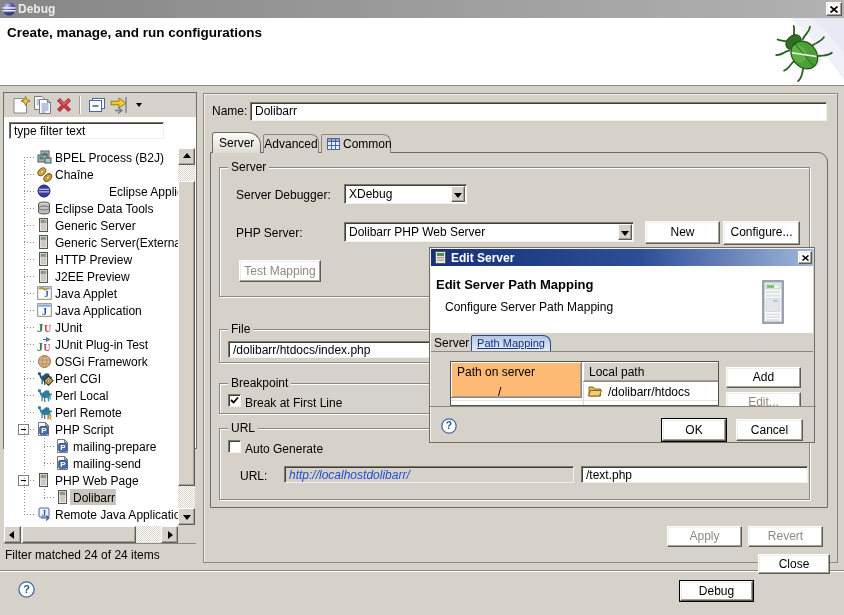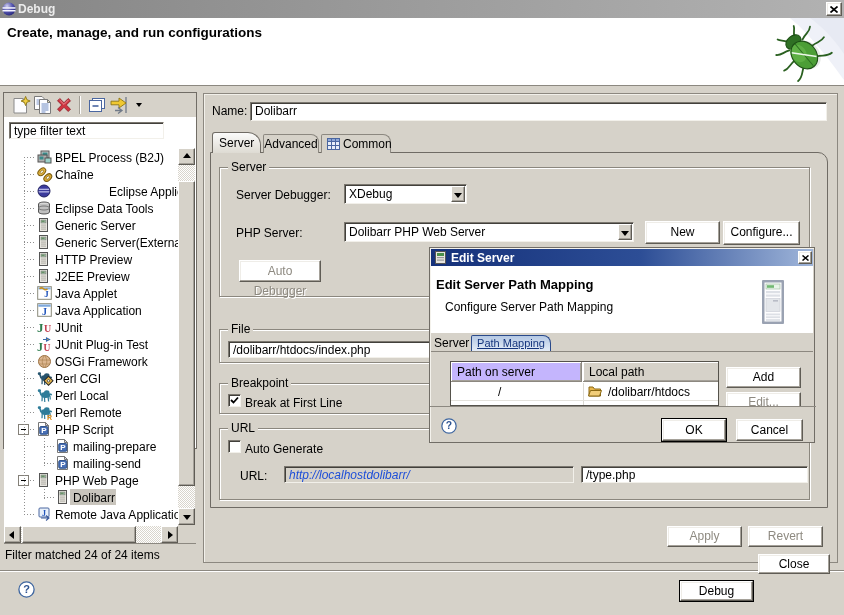--- a/index.html
+++ b/index.html
@@ -501,21 +501,21 @@
     <div class="tx">XDebug</div>
     <div class="dbtn"></div>
   </div>
 <div class="lbl" style="left:236px;top:226px;z-index:1;">PHP Server:</div>
 <div class="combo" style="left:344px;top:222px;width:290px;height:20px;z-index:1;">
     <div class="tx">Dolibarr PHP Web Server</div>
     <div class="dbtn"></div>
   </div>
 <div class="btn" style="left:645px;top:221px;width:75px;height:23px;line-height:21px;z-index:1;">New</div>
 <div class="btn" style="left:723px;top:221px;width:77px;height:24px;line-height:21px;z-index:1;">Configure...</div>
-<div class="btn dis" style="left:239px;top:260px;width:82px;height:22px;line-height:20px;z-index:1;">Auto Debugger</div>
+<div class="btn dis" style="left:239px;top:260px;width:82px;height:22px;line-height:20px;z-index:1;">Test Mapping</div>
 
 <div class="grp" style="left:219px;top:329px;width:591px;height:34px;z-index:1;">
     <div class="lg">File</div>
   </div>
 <div class="field" style="left:228px;top:341px;width:573px;height:17px;padding-top:1px;z-index:1;">/dolibarr/htdocs/index.php</div>
 
 <div class="grp" style="left:219px;top:383px;width:591px;height:31px;z-index:1;">
     <div class="lg">Breakpoint</div>
   </div>
 <div class="cb" style="left:228px;top:394px;z-index:1;">
@@ -525,21 +525,21 @@
   </div>
 <div class="lbl" style="left:245px;top:396px;z-index:1;">Break at First Line</div>
 
 <div class="grp" style="left:219px;top:428px;width:591px;height:72px;z-index:1;">
     <div class="lg">URL</div>
   </div>
 <div class="cb" style="left:228px;top:440px;z-index:1;"></div>
 <div class="lbl" style="left:245px;top:442px;z-index:1;">Auto Generate</div>
 <div class="lbl" style="left:240px;top:469px;z-index:1;">URL:</div>
 <div class="field dis" style="left:284px;top:466px;width:290px;height:17px;padding-top:1px;z-index:1;">http://localhostdolibarr/</div>
-<div class="field" style="left:581px;top:466px;width:227px;height:17px;padding-top:1px;z-index:1;">/type.php</div>
+<div class="field" style="left:581px;top:466px;width:227px;height:17px;padding-top:1px;z-index:1;">/text.php</div>
 
 <div class="btn dis" style="left:667px;top:526px;width:75px;height:21px;z-index:1;">Apply</div>
 <div class="btn dis" style="left:748px;top:526px;width:75px;height:21px;z-index:1;">Revert</div>
 
 <div class="abs" style="left:0;top:570px;width:844px;height:1px;background:#8c8880;"></div>
 <div class="abs" style="left:0;top:571px;width:844px;height:1px;background:#fff;"></div>
 <svg class="abs" style="left:18px;top:581px" width="17" height="17" viewBox="0 0 17 17">
   <circle cx="8.5" cy="8.5" r="7.6" fill="#fff" stroke="#3e66a0" stroke-width="1.3"></circle>
   <text x="8.5" y="12.2" font-size="11" font-weight="bold" fill="#2d5391" text-anchor="middle" font-family="Liberation Sans">?</text>
 </svg>
@@ -586,21 +586,21 @@
   </div>
 
   <div class="abs" style="left:4px;top:88px;width:34px;height:15px;font-size:12px;">Server</div>
   <div class="abs" style="left:41px;top:87px;width:80px;height:16px;white-space:nowrap;
     background:linear-gradient(#b4c8e4,#e4ecf6);border:1px solid #2a4a8a;border-bottom:none;
     border-radius:2px 8px 0 0;font-size:11px;color:#15357d;text-decoration:underline;
     text-align:center;line-height:15px;">Path Mapping</div>
   <div class="abs" style="left:1px;top:103px;width:382px;height:1px;background:#8c8880;"></div>
 
   <div class="abs" style="left:20px;top:113px;width:269px;height:45px;background:#fff;border:1px solid #55524b;overflow:hidden;">
-    <div class="abs" style="left:0;top:0;width:131px;height:20px;background:#c4b5fd;
+    <div class="abs" style="left:0;top:0;width:131px;height:36px;background:#fdba74;
       border-right:1px solid #8c8880;border-bottom:1px solid #8c8880;
       box-shadow:inset 1px 1px 0 #fff, inset -1px -1px 0 #a5a199;padding:3px 0 0 6px;">Path on server</div>
     <div class="abs" style="left:132px;top:0;width:136px;height:20px;background:#d6d2c9;
       border-bottom:1px solid #8c8880;
       box-shadow:inset 1px 1px 0 #fff, inset -1px -1px 0 #a5a199;padding:3px 0 0 6px;">Local path</div>
     <div class="abs" style="left:132px;top:21px;width:1px;height:24px;background:#dad8d2;"></div>
     <div class="abs" style="left:0;top:38px;width:269px;height:1px;background:#e4e2dc;"></div>
     <div class="abs" style="left:47px;top:23px;">/</div>
     <svg class="abs" style="left:137px;top:23px" width="15" height="12" viewBox="0 0 15 12">
       <path d="M1 2 h4 l1.5 2 h6 v7 h-11.5 z" fill="#e8b64c" stroke="#8a6914"></path>

